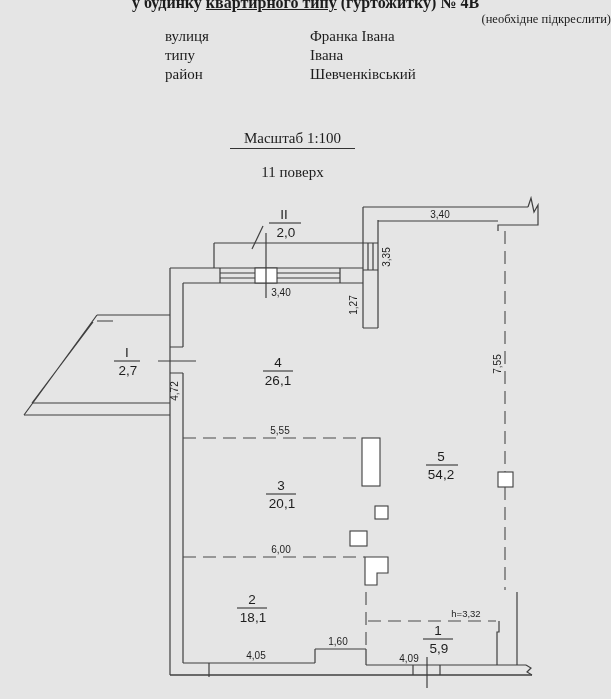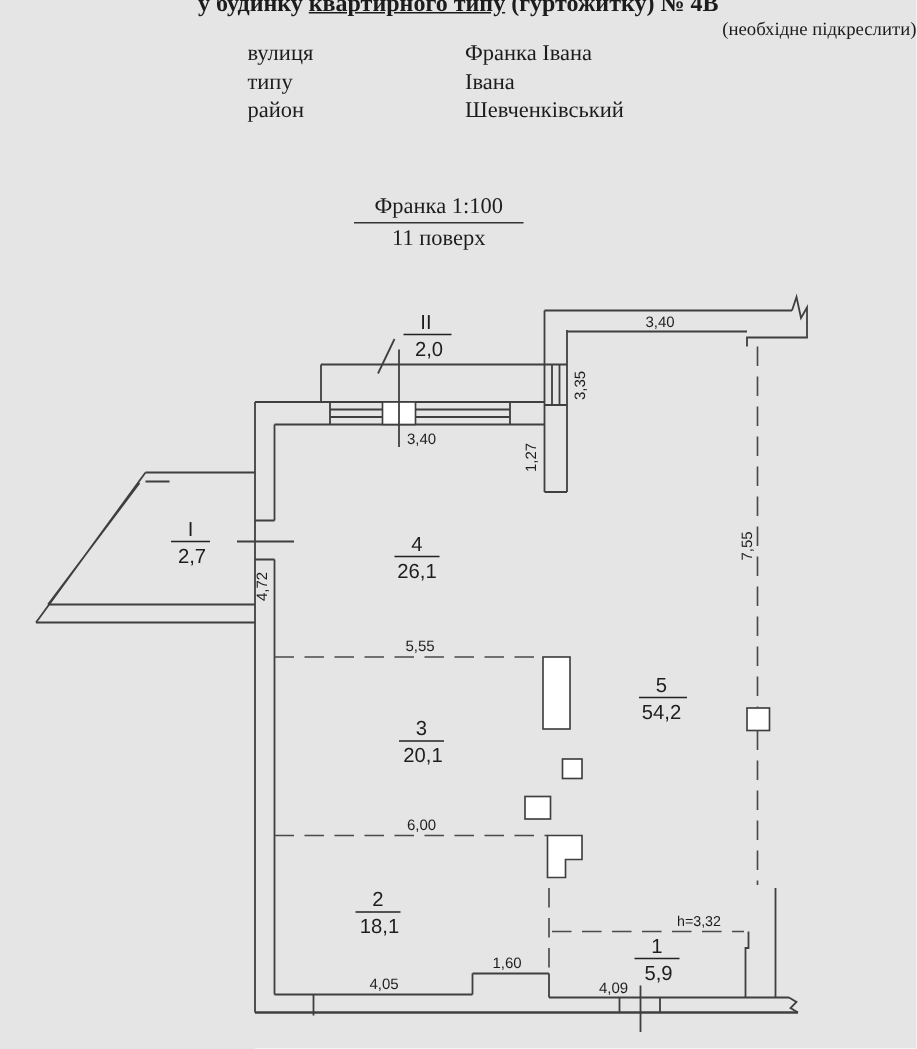--- a/index.html
+++ b/index.html
@@ -9,21 +9,21 @@
   .title-line{position:absolute;top:-6px;left:0;width:611px;text-align:center;
               font-weight:bold;font-size:16px;white-space:nowrap;}
   .title-line .u{text-decoration:underline;}
   .note{position:absolute;top:12px;left:0;width:611px;text-align:right;font-size:12.5px;}
   .fields{position:absolute;top:27px;left:165px;font-size:15px;}
   .frow{height:19px;line-height:19px;}
   .flabel{display:inline-block;width:145px;}
   
   .scale{position:absolute;top:130px;left:0;width:585px;text-align:center;font-size:15px;}
   .scale-top{display:inline-block;padding:0 14px 1px 14px;border-bottom:1.3px solid #333;}
-  .scale-bottom{display:block;margin-top:2px;}
+  .scale-bottom{display:block;margin-top:15px;}
   
   svg{position:absolute;top:0;left:0;}
   .w{fill:none;stroke:#3f3f3f;stroke-width:1.2;}
   .wt{fill:none;stroke:#3f3f3f;stroke-width:1.6;}
   .d{fill:none;stroke:#4a4a4a;stroke-width:1.1;stroke-dasharray:13 7;}
   .fx{fill:#ffffff;stroke:#3f3f3f;stroke-width:1.1;}
   .fl{stroke:#222;stroke-width:1;}
   text{fill:#1e1e1e;font-family:"Liberation Sans", sans-serif;}
   .rn{font-size:13.5px;text-anchor:middle;}
   .dm{font-size:10px;text-anchor:middle;}
@@ -43,21 +43,21 @@
     </div>
     <div class="frow">
       <span class="flabel">типу</span><span>Івана</span>
     </div>
     <div class="frow">
       <span class="flabel">район</span><span>Шевченківський</span>
     </div>
   </div>
 
   <div class="scale">
-    <span class="scale-top">Франка 1:100</span>
+    <span class="scale-top">Масштаб 1:100</span>
     <span class="scale-bottom">11 поверх</span>
   </div>
 
   <svg width="611" height="699" viewBox="0 0 611 699">
 
     <g>
 
       <path class="w" d="M170,268 V675"></path>
       <path class="w" d="M183,283 V347 M183,373 V663"></path>
 

